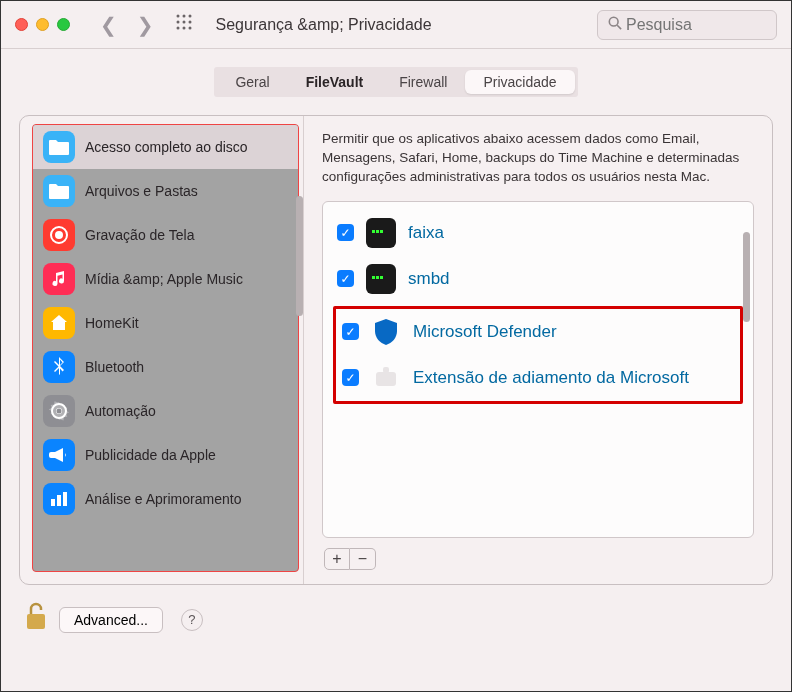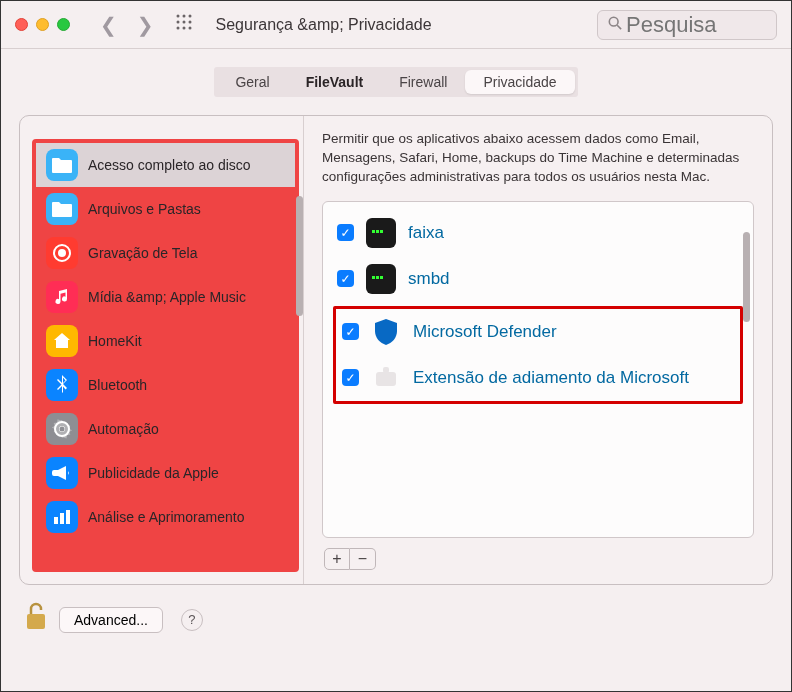--- a/index.html
+++ b/index.html
@@ -30,21 +30,21 @@
     .search-box {
       display: flex; align-items: center;
       background: #f0e8ea;
       border: 1px solid #d0c7c9;
       border-radius: 6px;
       padding: 4px 10px;
       width: 180px;
       height: 30px;
     }
     .search-icon { color: #8b8486; font-size: 16px; margin-right: 4px; }
-    .search-input { border: none; background: transparent; outline: none; font-size: 22px; color:#555; width:100%; }
+    .search-input { border: none; background: transparent; outline: none; font-size: 16px; color:#555; width:100%; }
     
     .content-wrap { padding: 18px 18px 0 18px; }
     
     .tab-bar {
       display: flex; justify-content: center; align-items: center;
       gap: 0;
       margin-bottom: 18px;
     }
     .tab-group {
       display: flex;
@@ -78,23 +78,23 @@
     .sidebar {
       width: 284px;
       border-right: 1px solid #d8cfd0;
       display: flex;
       flex-direction: column;
       position: relative;
     }
     .sidebar-list {
       flex: 1;
       overflow-y: auto;
-      background: #ef4444;
-      margin: 23px 4px 12px 12px;
-      border: 4px solid #ef4444;
+      background: #a3a3a3;
+      margin: 8px 4px 12px 12px;
+      border: 1px solid #ef4444;
       border-radius: 4px;
     }
     .sidebar-item {
       display: flex;
       align-items: center;
       padding: 6px 10px;
       gap: 10px;
       font-size: 14px;
       color: #2a2528;
       cursor: pointer;

